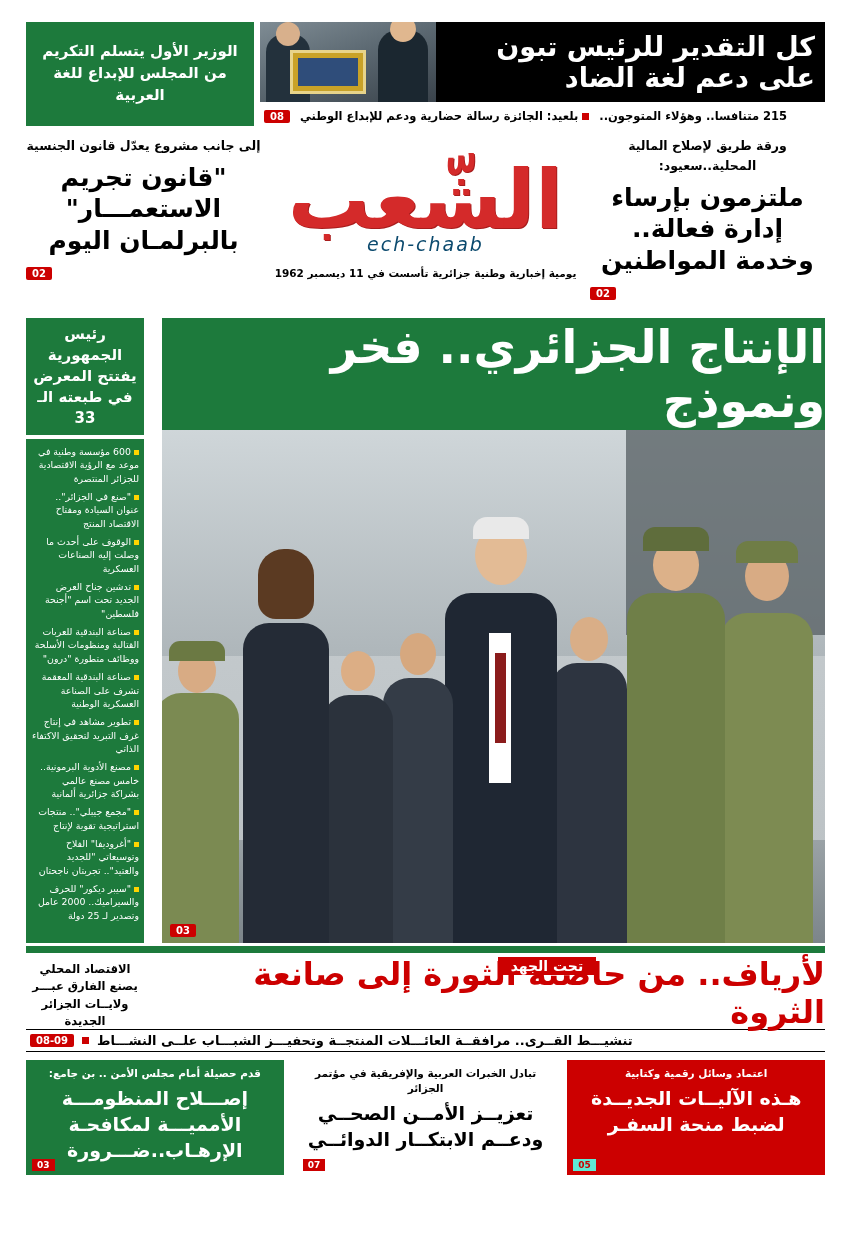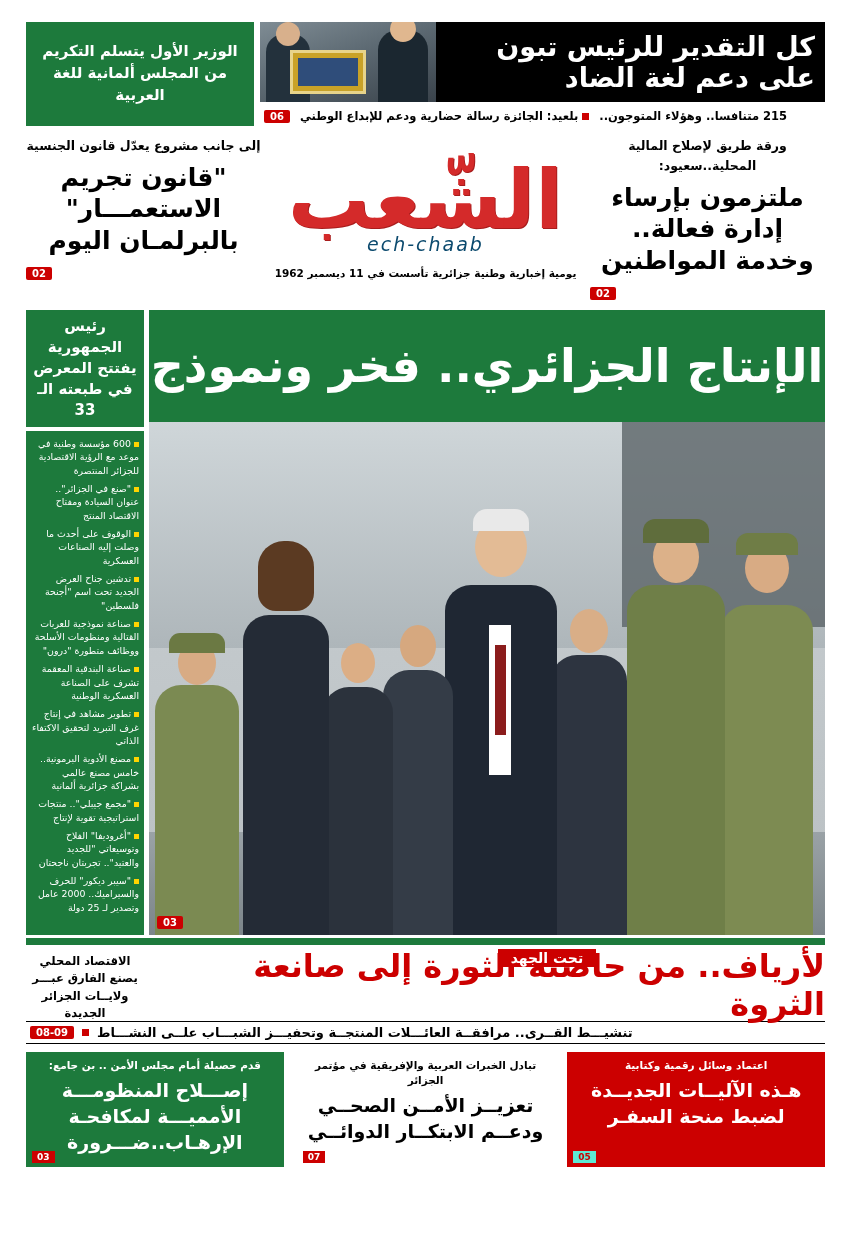--- a/index.html
+++ b/index.html
@@ -88,21 +88,21 @@
     font-size:11px; font-weight:bold; padding:0 4px;
   }
   .qr { width:26px; height:26px; background:
       repeating-linear-gradient(90deg,#000 0 3px,#fff 3px 6px),
       repeating-linear-gradient(0deg,#000 0 3px,transparent 3px 6px);
     background-blend-mode:multiply; }
   .infobar .site { color:#000; font-weight:bold; }
   .infobar .isbn { margin-right:auto; }
 
   
-  .main { display:flex; flex-direction:row-reverse; gap:5px; margin-top:4px; height:625px;}
+  .main { display:flex; flex-direction:row-reverse; gap:18px; margin-top:12px; height:625px;}
   .main-right { width:118px; display:flex; flex-direction:column; gap:4px;}
   .main-right .cap {
     background:#1d7a3c; color:#fff; text-align:center; font-weight:bold;
     font-size:15px; line-height:1.4; padding:6px 4px;
   }
   .bullets { background:#1d7a3c; color:#fff; flex:1; padding:6px 5px; font-size:9.4px; line-height:1.42;}
   .bullets .b { margin-bottom:5px; text-align:right; }
   .bullets .b .sq { display:inline-block; width:5px; height:5px; background:#ffd400; margin-left:3px;}
   .main-left { flex:1; display:flex; flex-direction:column; gap:0;}
   .mainhead {
@@ -150,32 +150,32 @@
                font-size:9px; padding:1px 5px; font-weight:bold;}
   .bbox.red .tag { background:#5eead4; color:#c00; }
   .bbox.white .tag { background:#c00; color:#fff; }
 </style>
 </head>
 <body>
 
 <div class="page">
 
   <div class="topstrip">
-    <div class="top-right-box">الوزير الأول يتسلم التكريم من المجلس ألمانية للغة العربية</div>
+    <div class="top-right-box">الوزير الأول يتسلم التكريم من المجلس للإبداع للغة العربية</div>
     <div class="top-left-wrap">
       <div class="top-headline">
         <div class="photo">
           <div class="man1"></div>
           <div class="man2"></div>
           <div class="frame"></div>
         </div>
         <div class="txt">كل التقدير للرئيس تبون على دعم لغة الضاد</div>
       </div>
       <div class="top-sub">
-        <span class="pagetag">06</span>
+        <span class="pagetag">08</span>
         <span><span class="sq"></span><span>بلعيد: الجائزة رسالة حضارية ودعم للإبداع الوطني</span></span>
         <span>215 متنافسا.. وهؤلاء المتوجون..</span>
       </div>
     </div>
   </div>
 
   <div class="masthead">
     <div class="mh-col right">
       <div class="kicker">إلى جانب مشروع يعدّل قانون الجنسية</div>
       <div class="hl">"قانون تجريم الاستعمـــار" بالبرلمـان اليوم</div>
@@ -198,21 +198,21 @@
 
   <div class="main">
 
     <div class="main-right">
       <div class="cap">رئيس الجمهورية يفتتح المعرض في طبعته الـ 33</div>
       <div class="bullets">
         <div class="b"><span class="sq"></span><span>600 مؤسسة وطنية في موعد مع الرؤية الاقتصادية للجزائر المنتصرة</span></div>
         <div class="b"><span class="sq"></span><span>"صنع في الجزائر".. عنوان السيادة ومفتاح الاقتصاد المنتج</span></div>
         <div class="b"><span class="sq"></span><span>الوقوف على أحدث ما وصلت إليه الصناعات العسكرية</span></div>
         <div class="b"><span class="sq"></span><span>تدشين جناح العرض الجديد تحت اسم "أجنحة فلسطين"</span></div>
-        <div class="b"><span class="sq"></span><span>صناعة نموذجية للعربات القتالية ومنظومات الأسلحة ووظائف متطورة "درون"</span></div>
+        <div class="b"><span class="sq"></span><span>صناعة البندقية للعربات القتالية ومنظومات الأسلحة ووظائف متطورة "درون"</span></div>
         <div class="b"><span class="sq"></span><span>صناعة البندقية المعقمة تشرف على الصناعة العسكرية الوطنية</span></div>
         <div class="b"><span class="sq"></span><span>تطوير مشاهد في إنتاج غرف التبريد لتحقيق الاكتفاء الذاتي</span></div>
         <div class="b"><span class="sq"></span><span>مصنع الأدوية البرمونية.. خامس مصنع عالمي بشراكة جزائرية ألمانية</span></div>
         <div class="b"><span class="sq"></span><span>"مجمع جيبلي".. منتجات استراتيجية تقوية لإنتاج</span></div>
         <div class="b"><span class="sq"></span><span>"أغروديفا" الفلاح وتوسيعاتي "للجديد والعتيد".. تجربتان ناجحتان</span></div>
         <div class="b"><span class="sq"></span><span>"سيبر ديكور" للحرف والسيراميك.. 2000 عامل وتصدير لـ 25 دولة</span></div>
       </div>
     </div>
 
     <div class="main-left">

